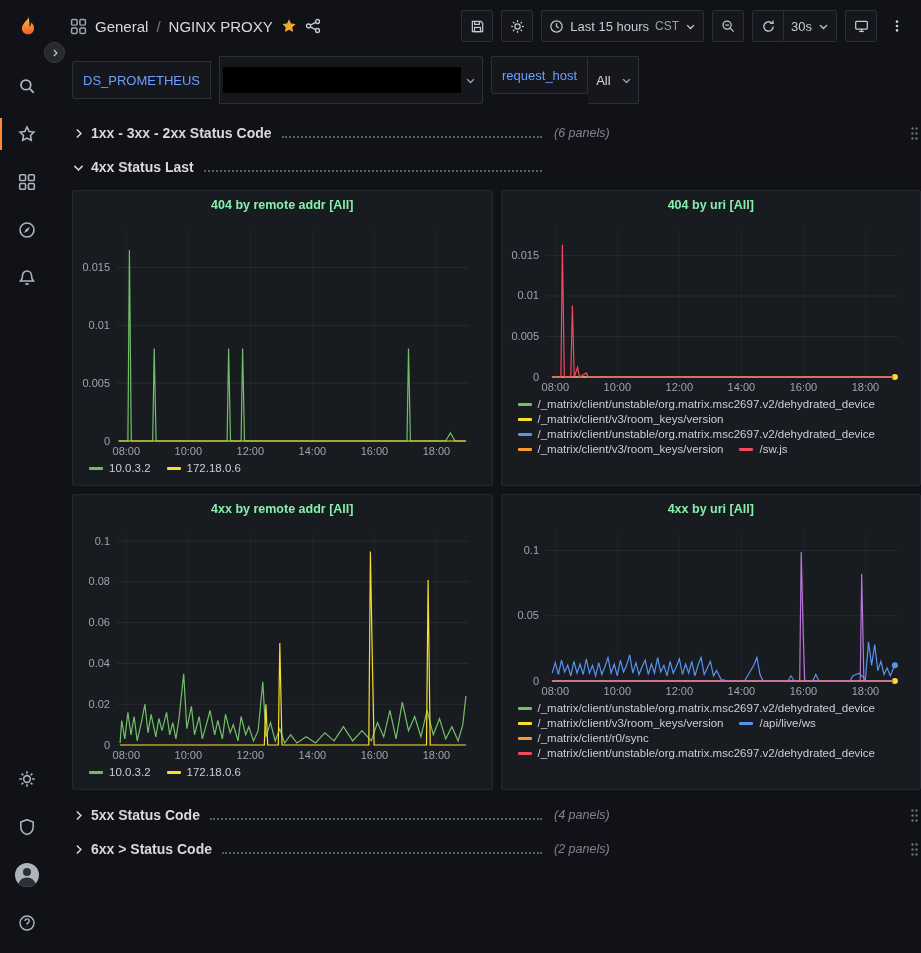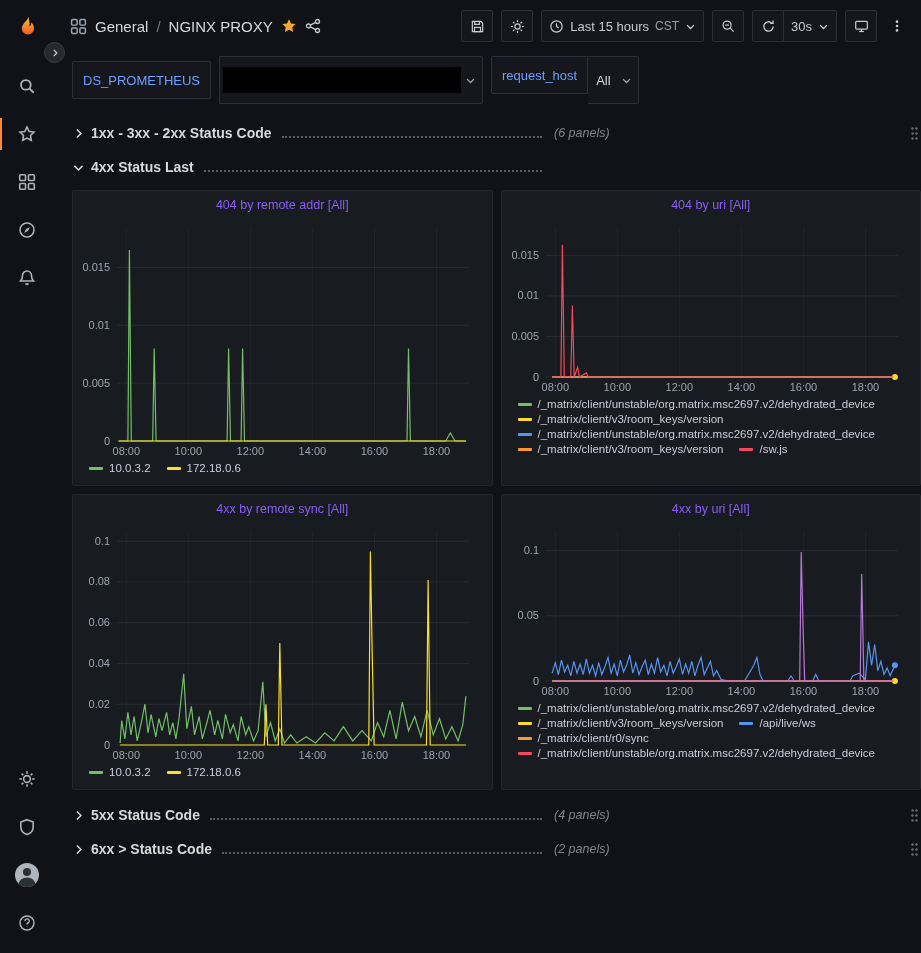--- a/index.html
+++ b/index.html
@@ -70,21 +70,21 @@
   .row-count { font-style:italic; color:rgba(204,204,220,.6); font-size:12.5px; margin-left:10px; }
   .row-handle { margin-left:auto; color:#6a6e75; display:flex; cursor:grab; padding-right:2px; }
 
   .grid { display:grid; grid-template-columns:1fr 1fr; gap:8px; margin-top:8px; }
   .panel {
     height:296px; background:#181b1f; border:1px solid #25272e; border-radius:2px;
     display:flex; flex-direction:column; padding:0 4px 2px; min-width:0;
   }
   .panel-title {
     height:28px; line-height:28px; flex:none; text-align:center;
-    font-size:12.5px; font-weight:normal; color:#8b5cf6; cursor:pointer;
+    font-size:12.5px; font-weight:bold; color:#86efac; cursor:pointer;
     overflow:hidden; white-space:nowrap;
   }
   .plot { flex:1; min-height:0; }
   .legend {
     flex:none; display:flex; flex-wrap:wrap; align-content:flex-start;
     column-gap:16px; row-gap:3px; padding:3px 6px 2px 12px;
     font-size:11.5px; color:#ccccdc; overflow:hidden;
   }
   .legend.single { height:24px; }
   .legend.multi { height:88px; }
@@ -413,21 +413,21 @@
           <div class="legend multi">
               <span class="li"><i style="background: rgb(115, 191, 105);"></i>/_matrix/client/unstable/org.matrix.msc2697.v2/dehydrated_device</span>
               <span class="li"><i style="background: rgb(250, 222, 42);"></i>/_matrix/client/v3/room_keys/version</span>
               <span class="li"><i style="background: rgb(87, 148, 242);"></i>/_matrix/client/unstable/org.matrix.msc2697.v2/dehydrated_device</span>
               <span class="li"><i style="background: rgb(255, 152, 48);"></i>/_matrix/client/v3/room_keys/version</span>
               <span class="li"><i style="background: rgb(242, 73, 92);"></i>/sw.js</span>
             </div>
         </div>
 
         <div class="panel">
-          <div class="panel-title">4xx by remote sync [All]</div>
+          <div class="panel-title">4xx by remote addr [All]</div>
           <div class="plot"><svg width="404" height="240">
                 <line x1="40" y1="222" x2="392" y2="222" stroke="rgba(204,204,220,.09)"></line>
                 <text x="33" y="225.5" text-anchor="end" class="tick">0</text>
                 <line x1="40" y1="181.2380952380952" x2="392" y2="181.2380952380952" stroke="rgba(204,204,220,.09)"></line>
                 <text x="33" y="184.7380952380952" text-anchor="end" class="tick">0.02</text>
                 <line x1="40" y1="140.47619047619048" x2="392" y2="140.47619047619048" stroke="rgba(204,204,220,.09)"></line>
                 <text x="33" y="143.97619047619048" text-anchor="end" class="tick">0.04</text>
                 <line x1="40" y1="99.71428571428571" x2="392" y2="99.71428571428571" stroke="rgba(204,204,220,.09)"></line>
                 <text x="33" y="103.21428571428571" text-anchor="end" class="tick">0.06</text>
                 <line x1="40" y1="58.95238095238094" x2="392" y2="58.95238095238094" stroke="rgba(204,204,220,.09)"></line>

